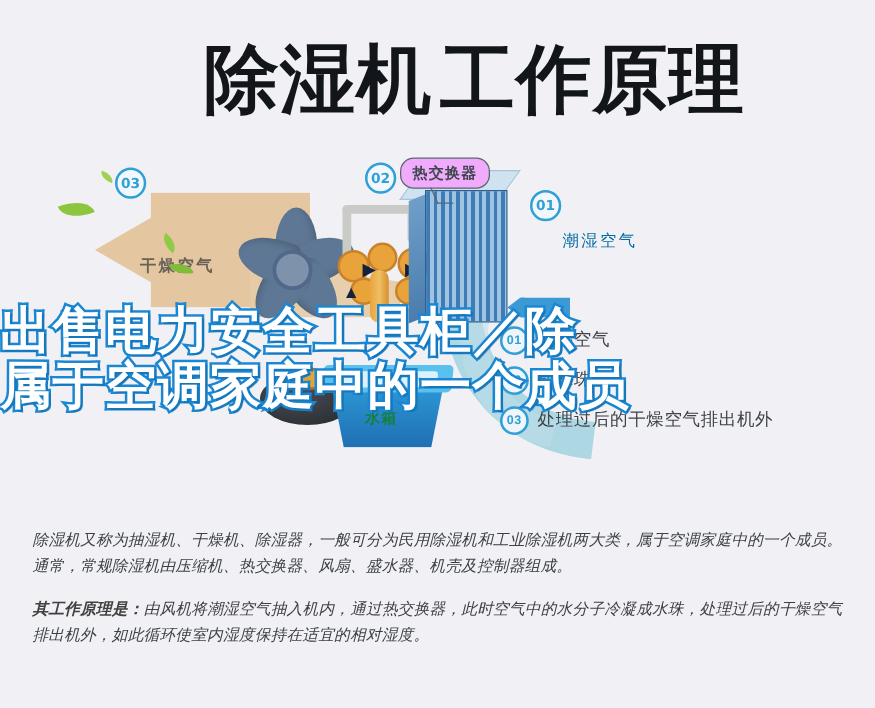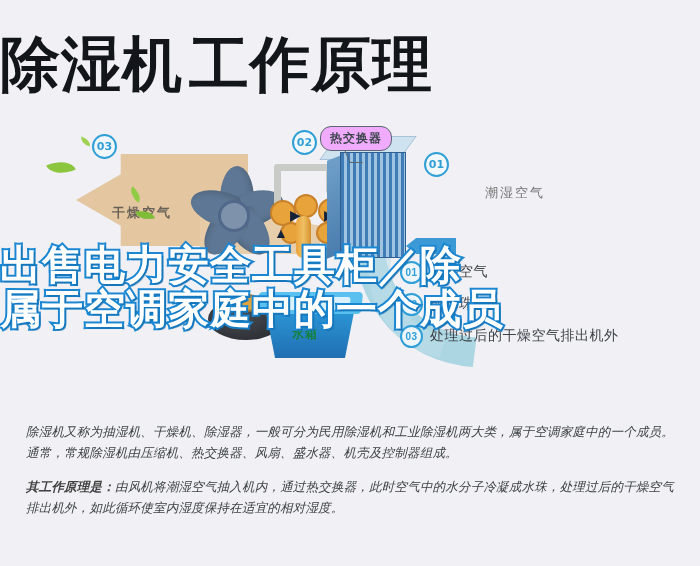--- a/index.html
+++ b/index.html
@@ -8,21 +8,21 @@
     width:700px;height:566px;overflow:hidden;
     background:#f1f1f5;
     font-family:"Liberation Sans","DejaVu Sans",sans-serif;
     color:#333;
   }
   .page{position:relative;width:700px;height:566px;background:#f1f1f5;}
 
   
   .header{
     position:absolute;left:0;top:0;width:596px;height:128px;
-    display:flex;align-items:center;justify-content:flex-start;
+    display:flex;align-items:center;justify-content:flex-end;
     background:#f1f1f5;
   }
   .title{
     font-size:60px;line-height:1;font-weight:700;color:#12161a;
     letter-spacing:1px;white-space:nowrap;
     font-family:"DejaVu Sans","Liberation Sans",sans-serif;
   }
   .title .t-a{font-weight:800;}
   .title .t-b{font-weight:700;margin-left:6px;}
 
@@ -182,23 +182,22 @@
     padding:3px 9px;border:1.6px solid #5b6670;border-radius:11px;
     background:#f0abfc;font-size:12px;color:#3f474e;font-weight:600;letter-spacing:1px;
   }
   .callout:after{
     content:"";position:absolute;left:26px;bottom:-13px;
     border-left:1.6px solid #5b6670;border-bottom:1.6px solid #5b6670;
     width:12px;height:12px;transform:skewX(24deg);background:transparent;
   }
 
   .humid-label{
-    position:absolute;left:450px;top:72px;font-size:13px;color:#737373;
+    position:absolute;left:450px;top:72px;font-size:13px;color:#0369a1;
     letter-spacing:2px;
-    margin-left:35px;
   }
 
   
   .steps{position:absolute;left:400px;top:256px;width:296px;}
   .step{
     display:flex;align-items:center;gap:7px;height:32px;
     font-size:14px;color:#3d4349;letter-spacing:.5px;
   }
   .step .sbadge{
     flex:0 0 auto;width:19px;height:19px;border-radius:50%;

